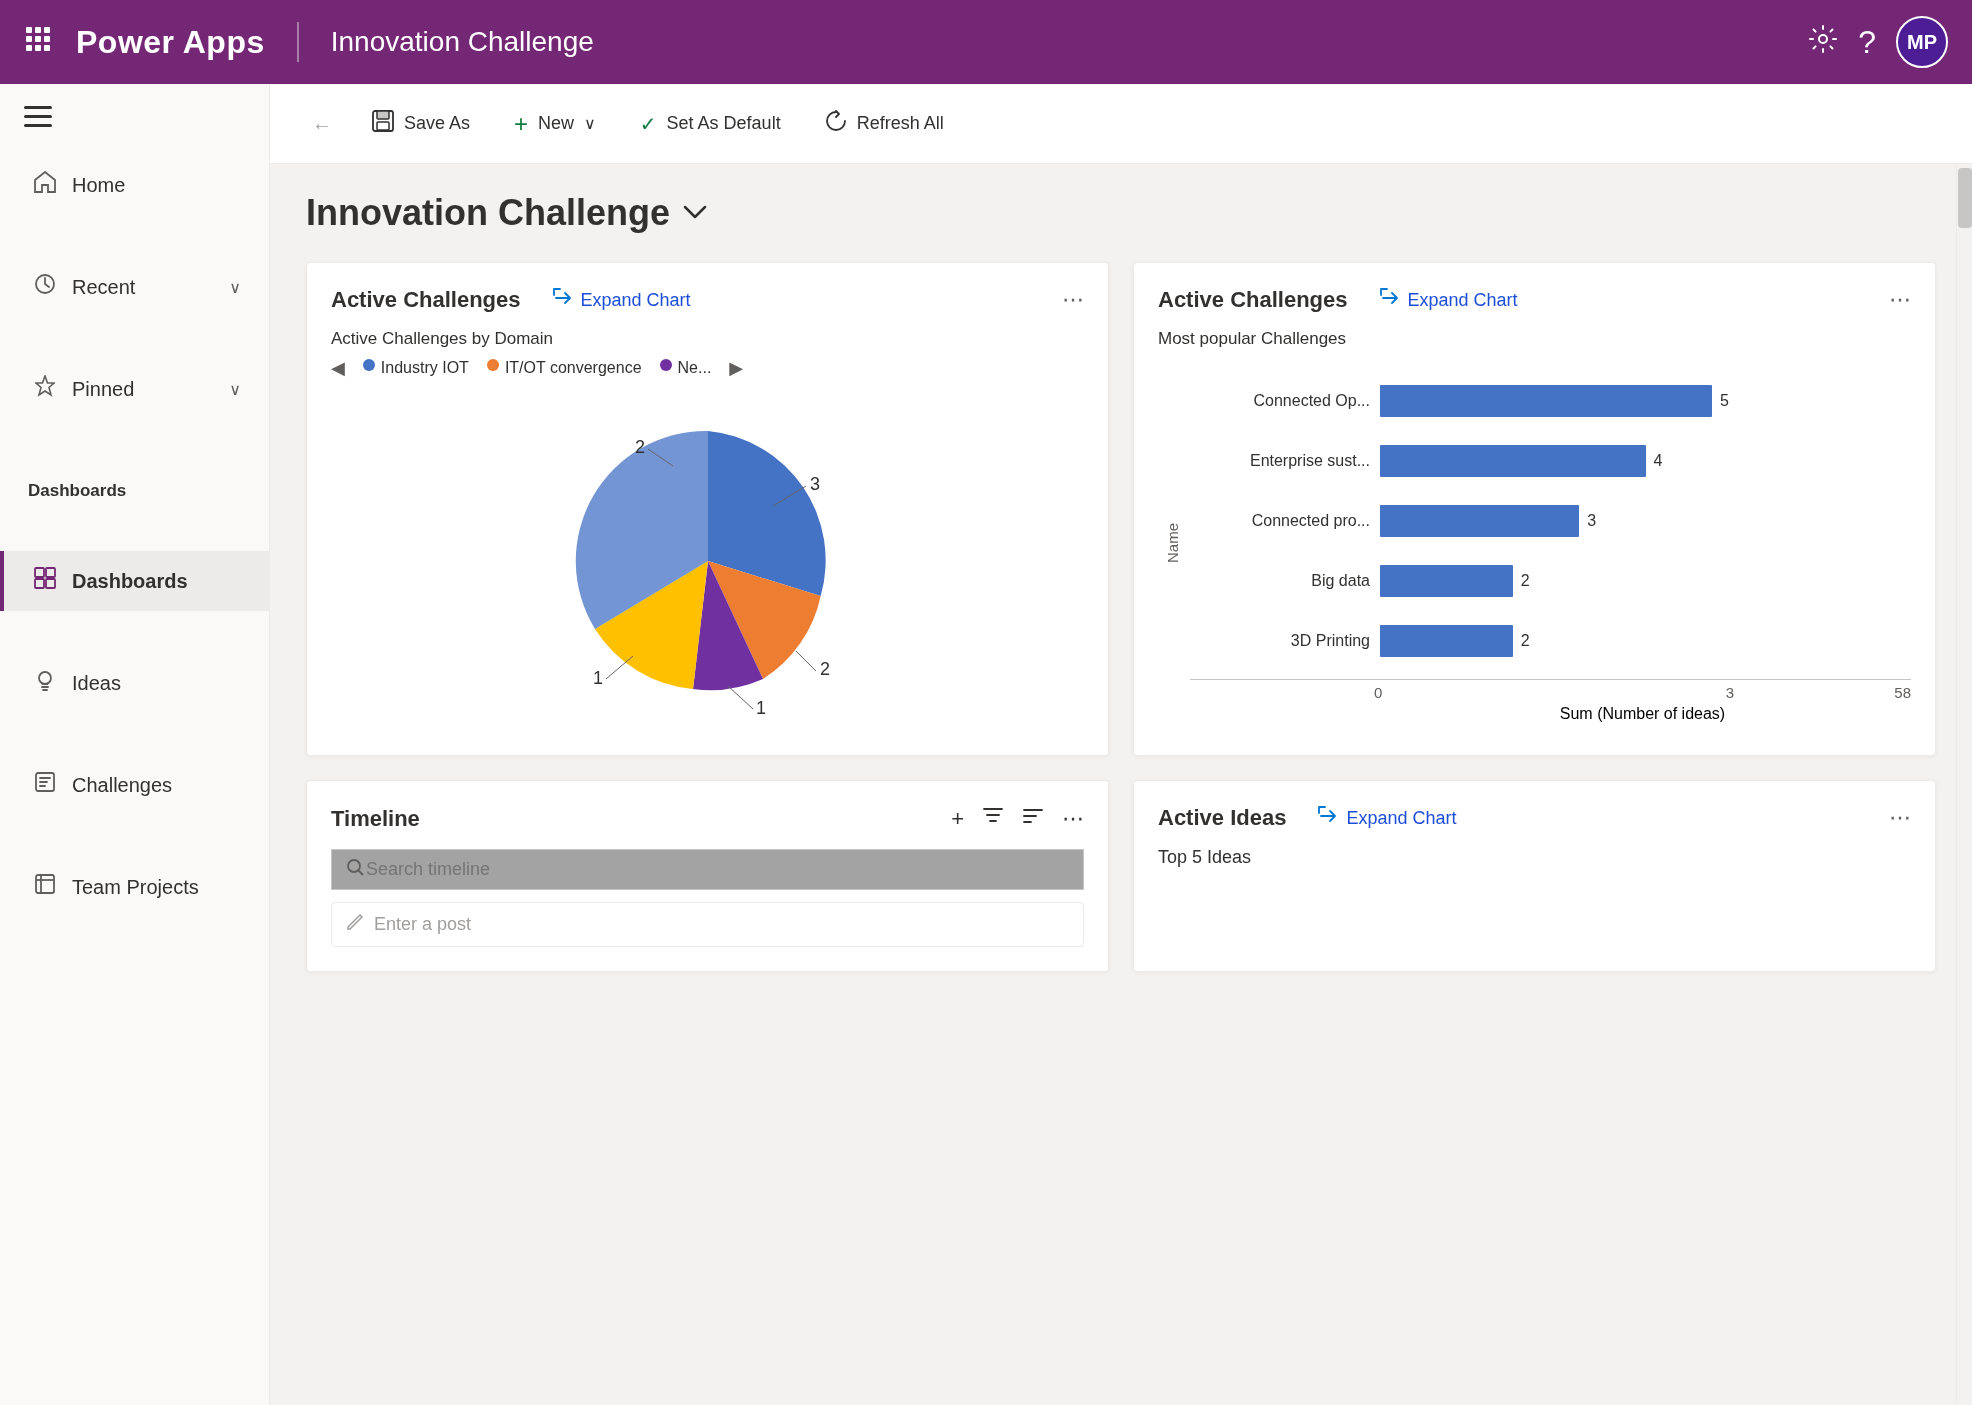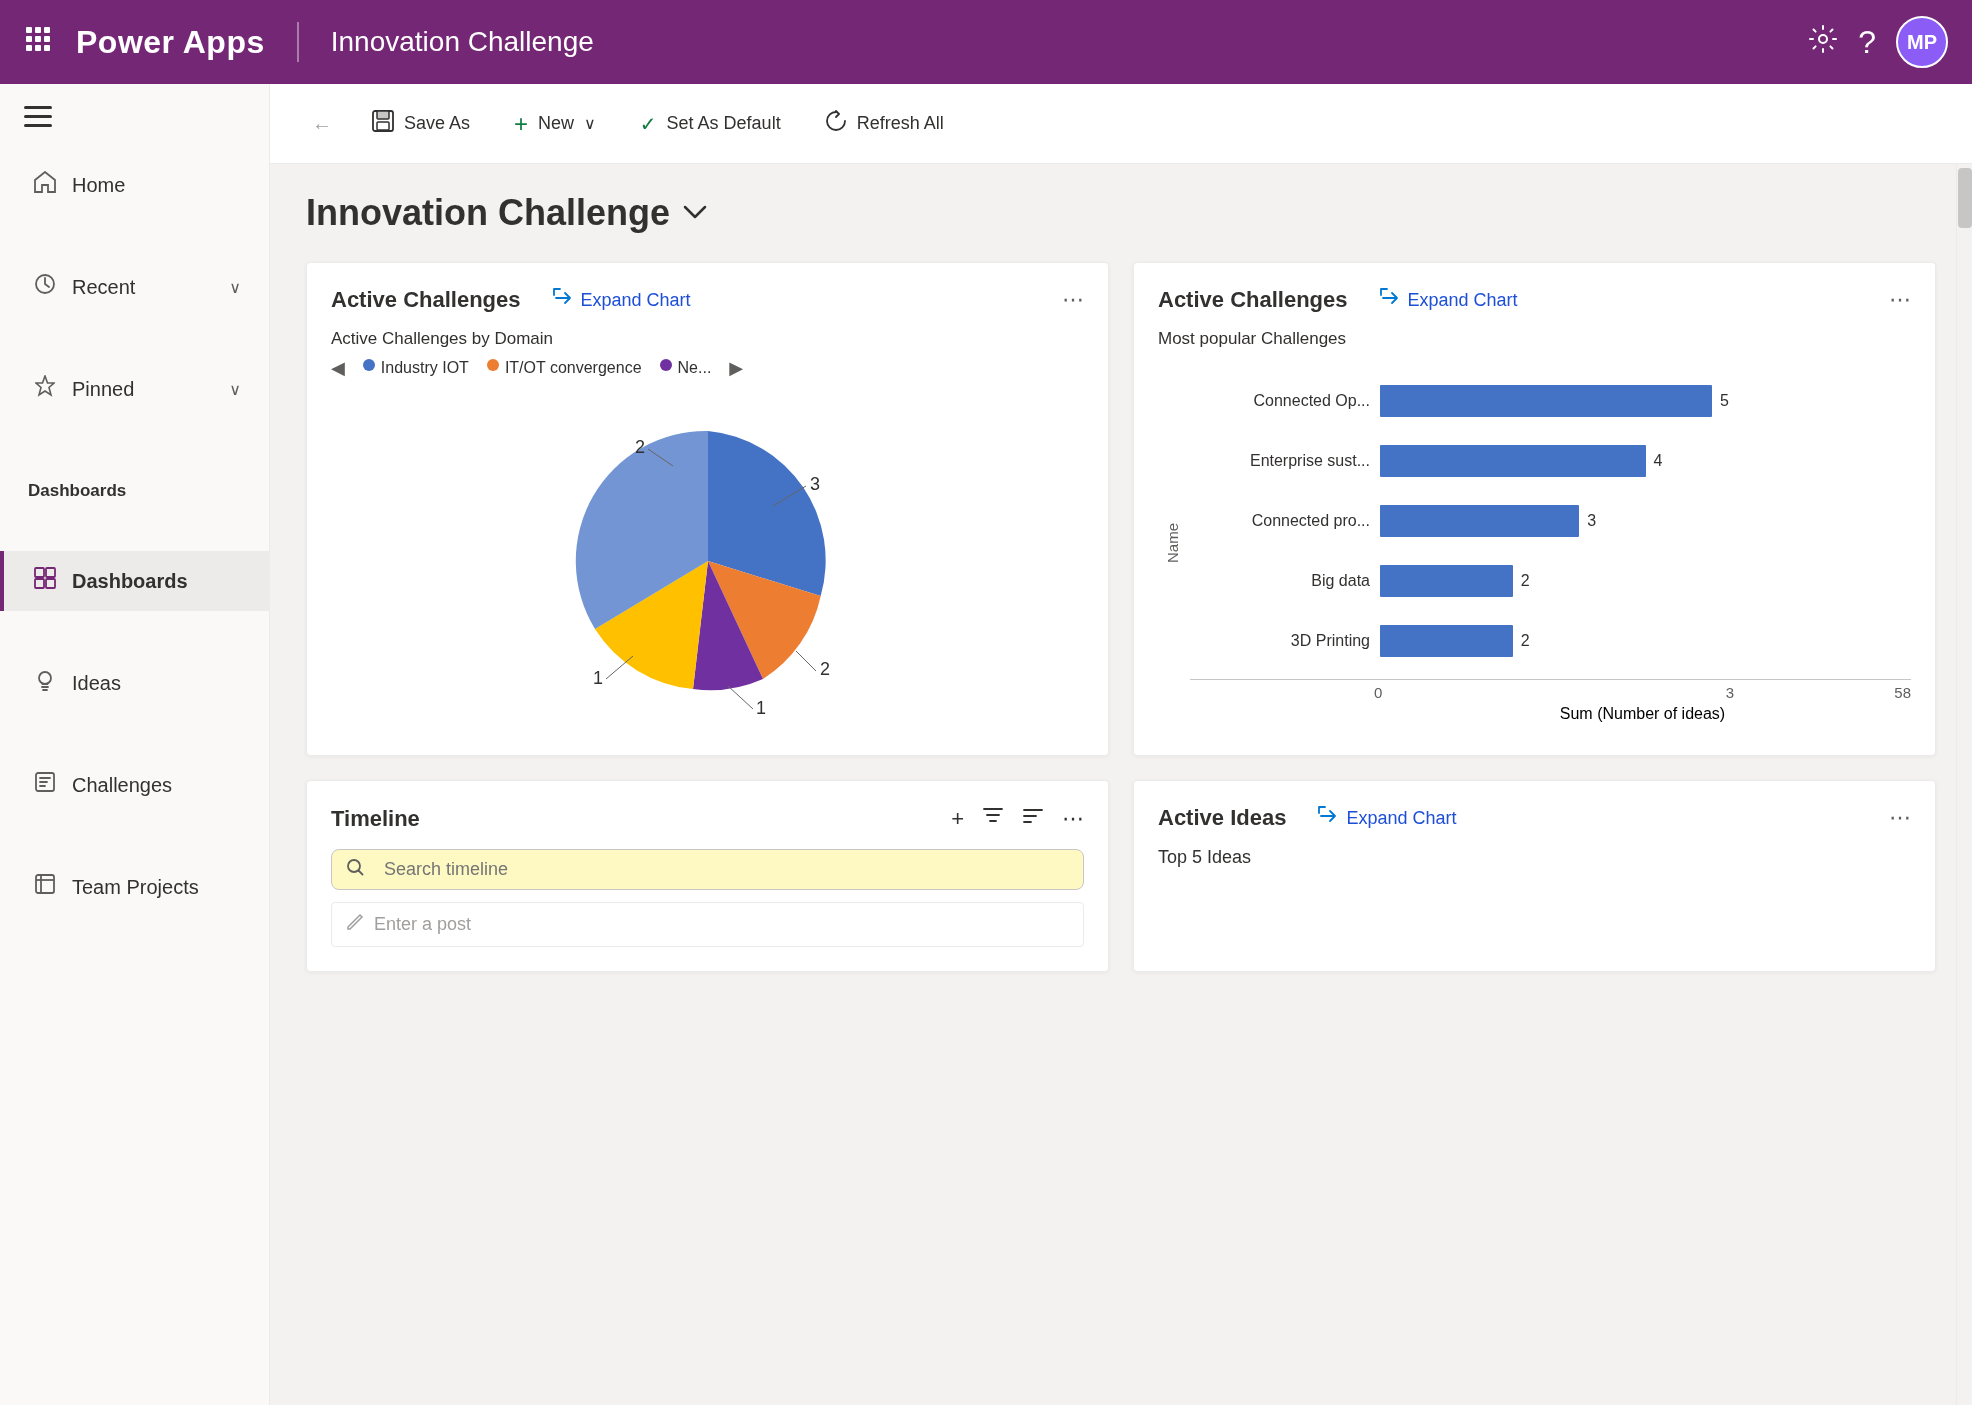--- a/index.html
+++ b/index.html
@@ -46,21 +46,21 @@
     .top-nav-icon {
       color: white;
       font-size: 28px;
       cursor: pointer;
     }
     .top-nav-avatar {
       width: 52px;
       height: 52px;
       border-radius: 50%;
       border: 2px solid white;
-      background: #8b5cf6;
+      background: #4c1d95;
       color: white;
       display: flex;
       align-items: center;
       justify-content: center;
       font-size: 20px;
       font-weight: 600;
       cursor: pointer;
     }
 
     
@@ -324,24 +324,24 @@
     }
     .timeline-action-icon {
       font-size: 22px;
       color: #323130;
       cursor: pointer;
     }
     .timeline-search {
       display: flex;
       align-items: center;
       border: 1px solid #c8c6c4;
-      border-radius: 8px;
+      border-radius: 0;
       padding: 8px 14px;
-      gap: 20px;
-      background: #fef9c3;
+      gap: 2px;
+      background: #a3a3a3;
     }
     .timeline-search-icon { color: #605e5c; font-size: 18px; }
     .timeline-search-input {
       border: none;
       outline: none;
       font-size: 18px;
       color: #323130;
       width: 300px;
       background: transparent;
     }

